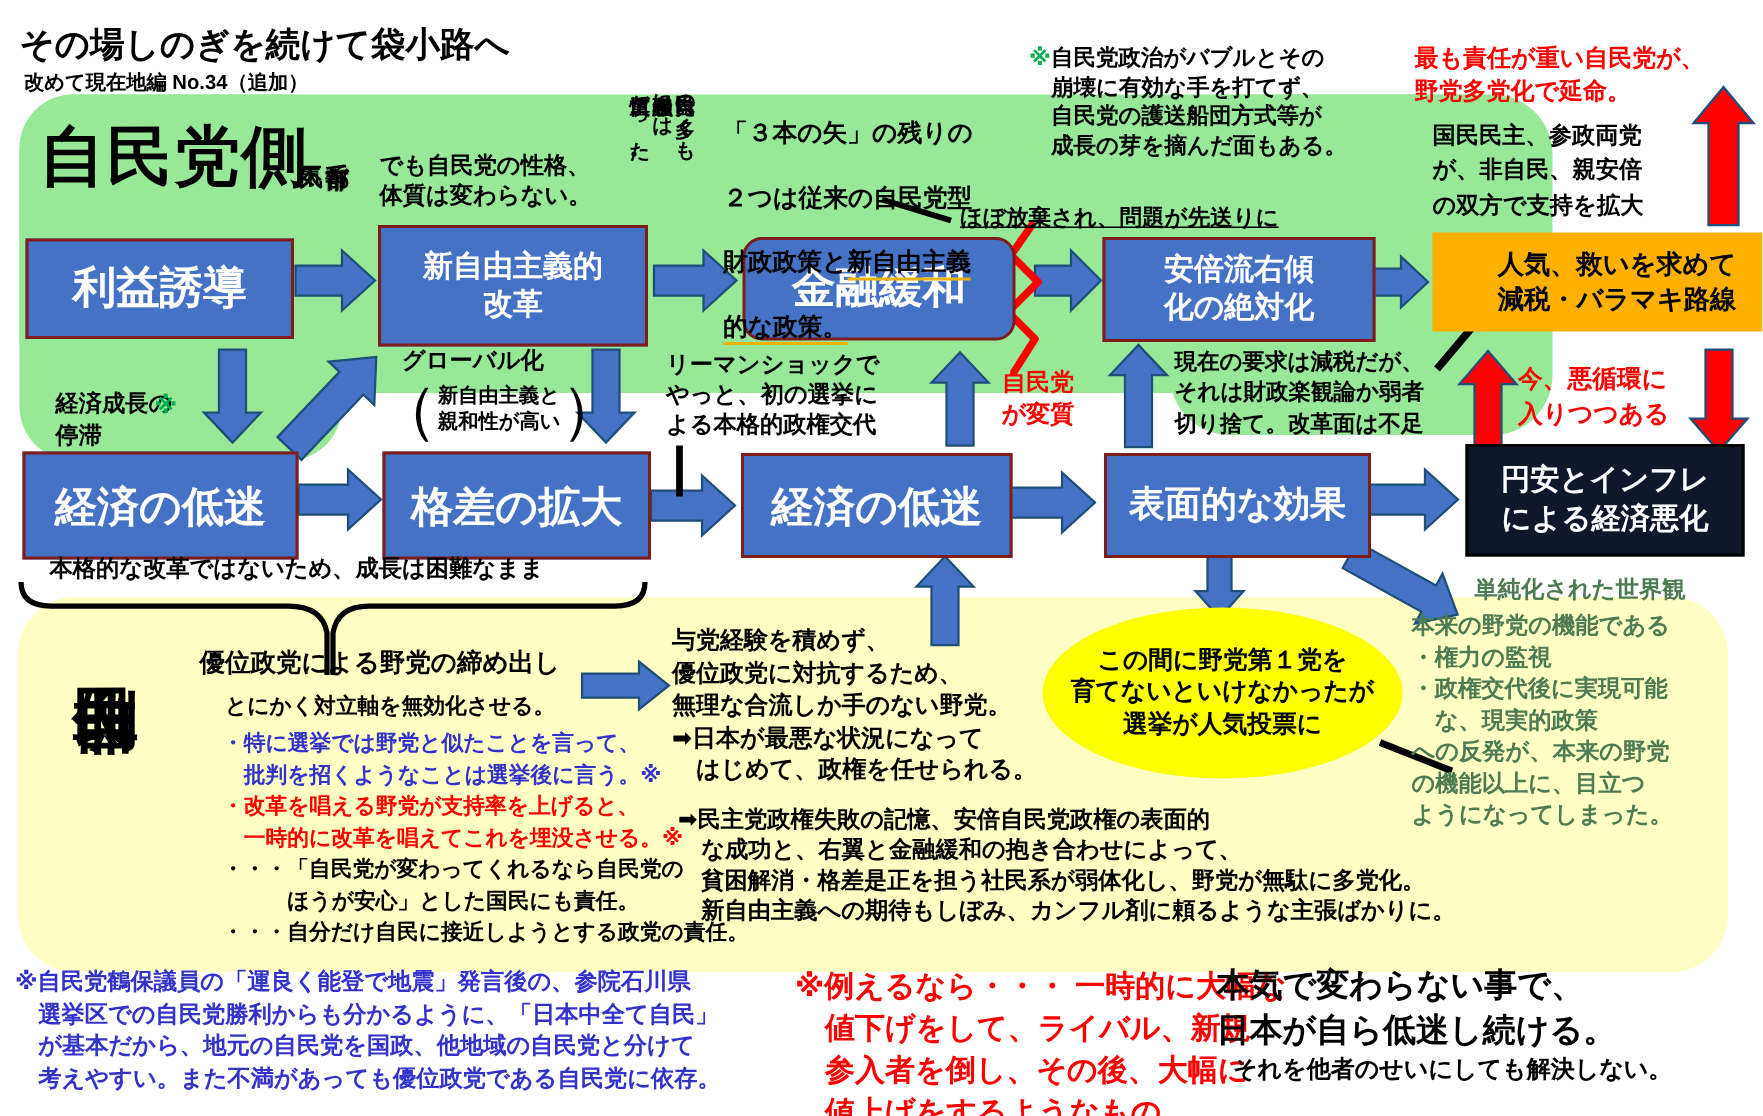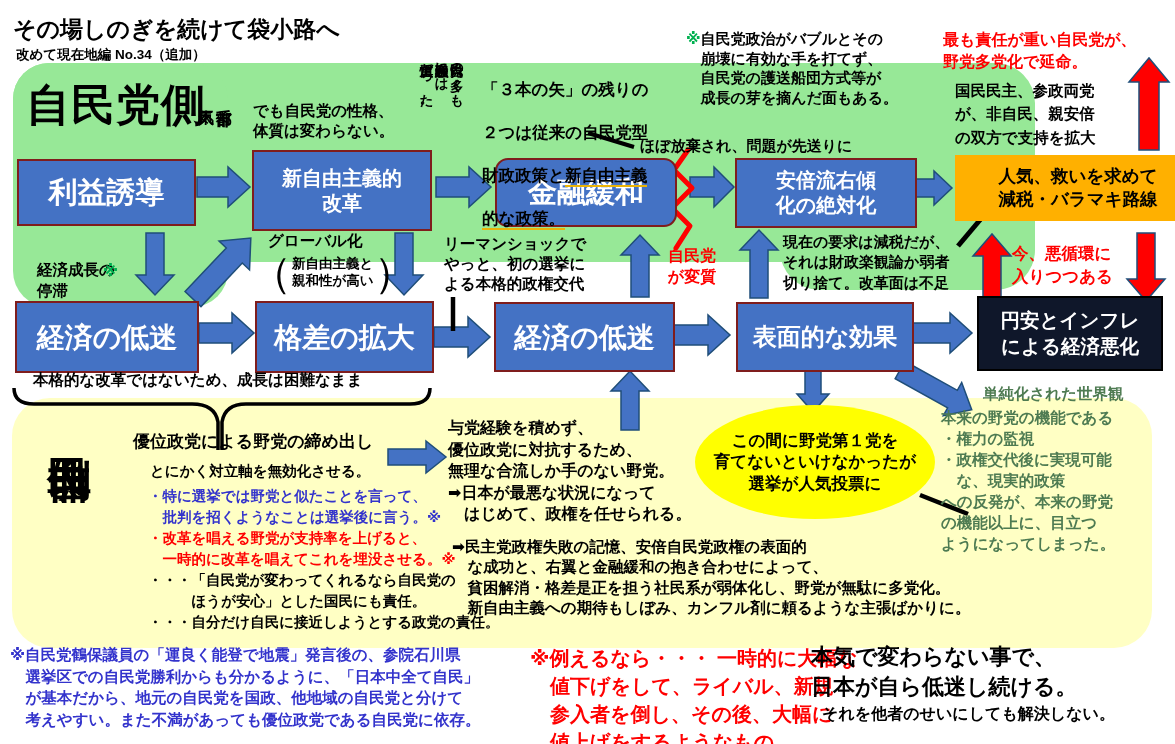--- a/index.html
+++ b/index.html
@@ -87,21 +87,21 @@
   <div class="t vert" style="left:419px;top:53px;height:125px;font-size:13.5px;line-height:1.12;">自民党の多くも
 金融緩和には
 慎重だった。</div>
 
   <div class="t" style="left:482px;top:58px;font-size:16.5px;line-height:1.3;">
     <div>「３本の矢」の残りの</div>
     <div>２つは従来の自民党型</div>
     <div><span>財政政策と</span><span class="u">新自由主義</span></div>
     <div><span class="u">的な政策。</span></div>
   </div>
-  <div class="t" style="left:640px;top:136px;font-size:15px;">ほぼ放棄され、問題が先送りに</div>
+  <div class="t" style="left:640px;top:136px;font-size:15px;text-decoration:underline;">ほぼ放棄され、問題が先送りに</div>
 
   <div class="notewrap" style="left:686px;top:29px;font-size:15px;line-height:1.3;">
     <span class="greentxt">※</span>
     <span style="white-space:pre-line;">自民党政治がバブルとその
 崩壊に有効な手を打てず、
 自民党の護送船団方式等が
 成長の芽を摘んだ面もある。</span>
   </div>
 
   <div class="t red" style="left:943px;top:29px;font-size:16px;line-height:1.35;">最も責任が重い自民党が、

